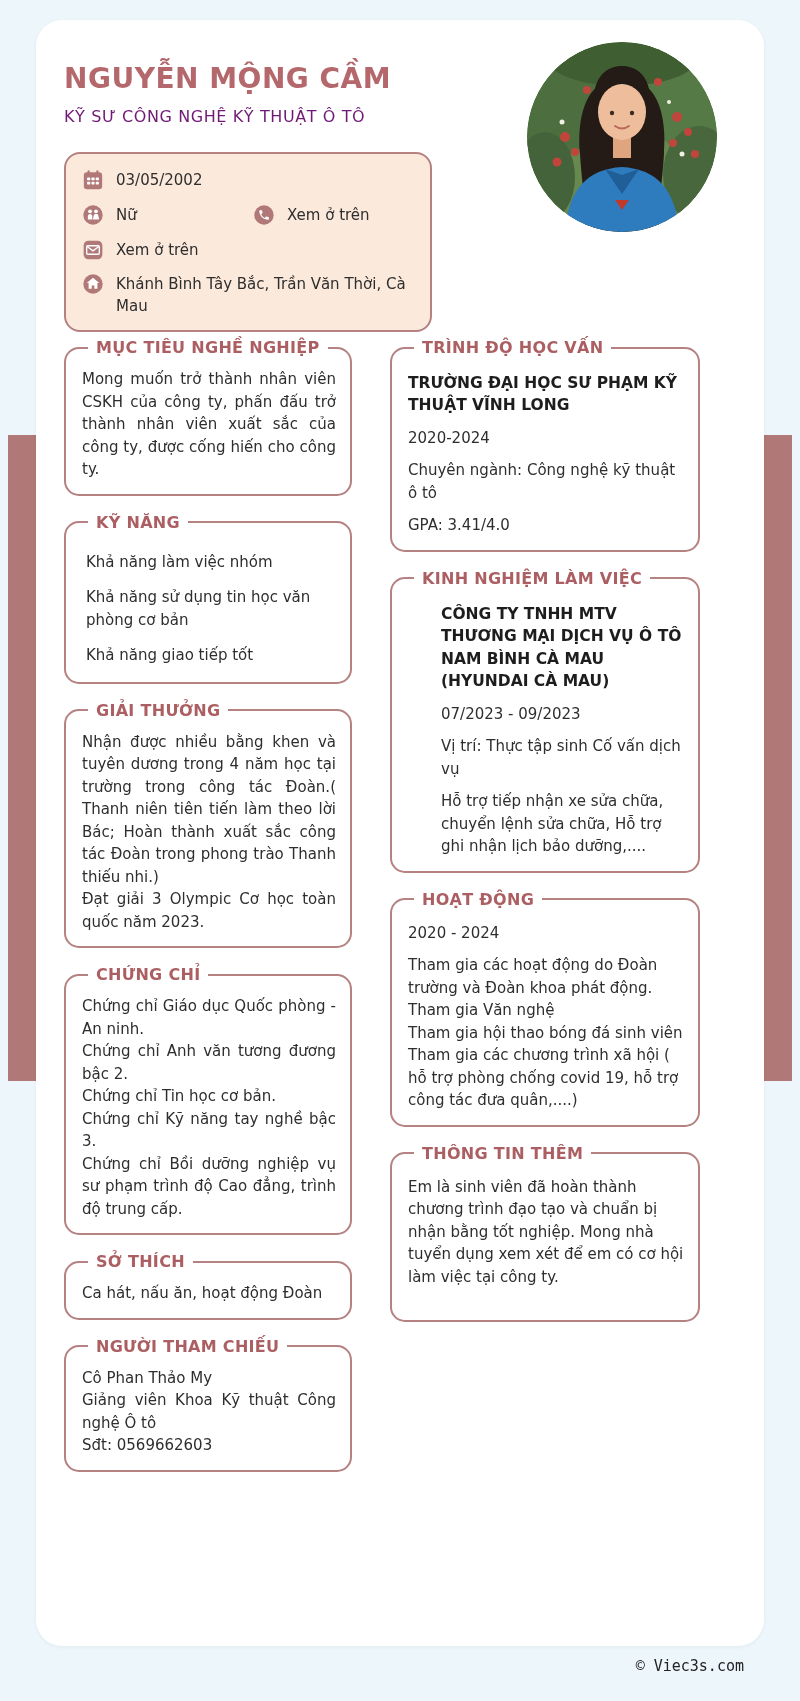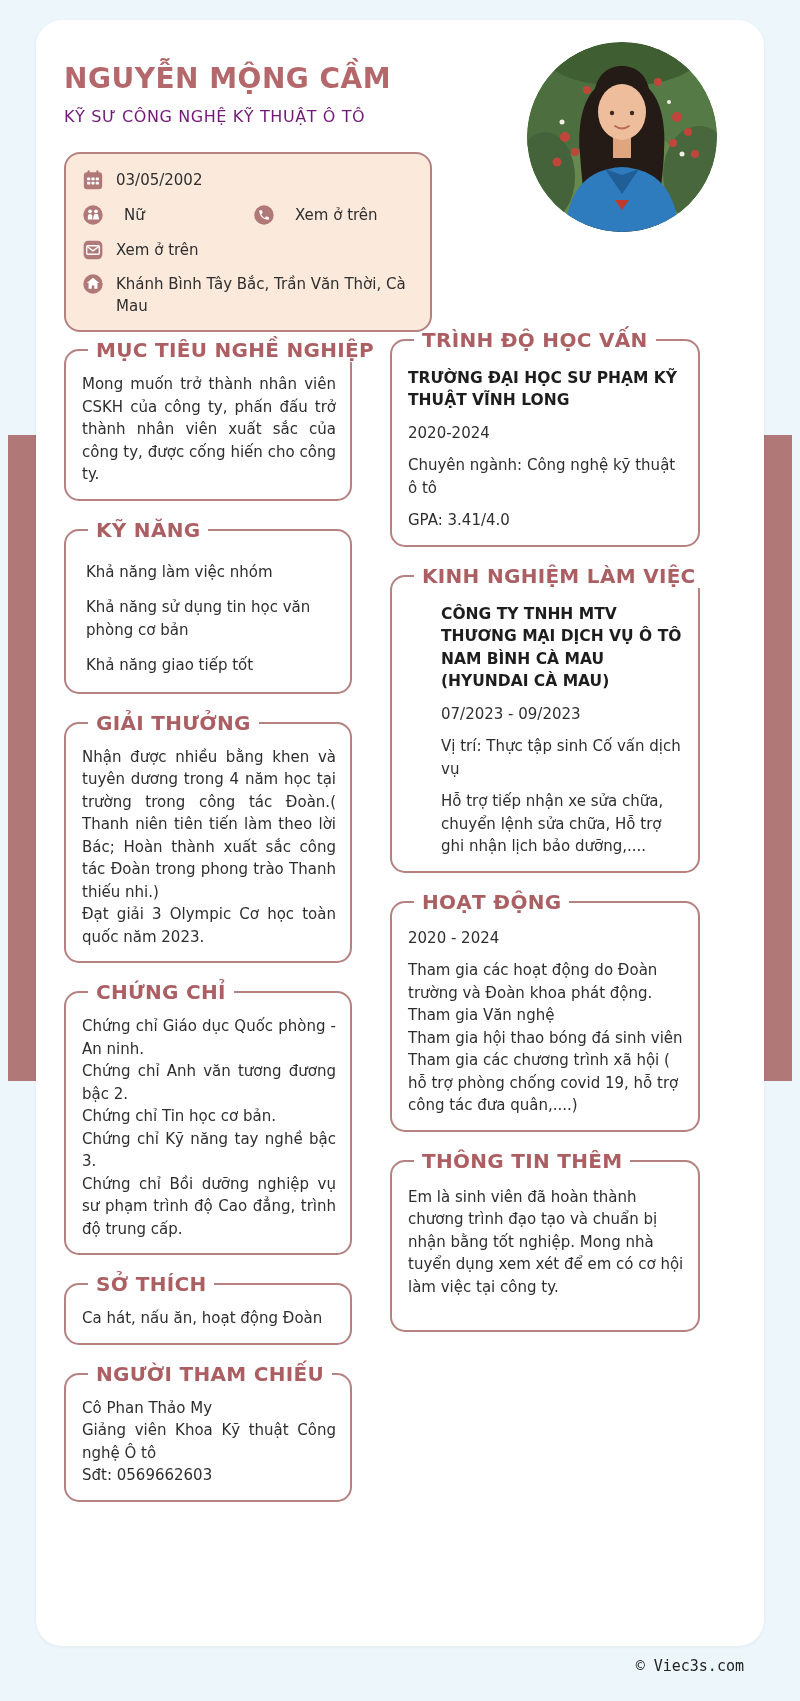--- a/index.html
+++ b/index.html
@@ -22,32 +22,32 @@
   .name { font-size:28px; font-weight:700; color:#b4686c; letter-spacing:.5px; }
   .job-title { margin-top:12px; font-size:16px; color:#701a75; letter-spacing:.6px; }
   .photo { position:absolute; left:491px; top:22px; width:190px; height:190px; border-radius:50%; overflow:hidden; }
   .contact-box {
     position:absolute; left:28px; top:132px; width:368px; min-height:166px;
     background:#fbe9dc; border:2px solid #b58181; border-radius:16px;
     padding:15px 18px 12px 16px;
   }
   .contact-row { display:flex; align-items:flex-start; gap:12px; margin-bottom:12px; }
   .contact-row:last-child { margin-bottom:0; }
-  .contact-pair { display:flex; gap:20px; width:166px; }
+  .contact-pair { display:flex; gap:12px; width:166px; }
   .icon { width:22px; height:22px; flex:0 0 22px; margin-top:0; }
   .contact-text { line-height:1.45; padding-top:1px; }
   .col { position:absolute; display:flex; flex-direction:column; gap:17px; }
   .col-left  { left:28px;  top:318px; width:288px; }
-  .col-right { left:354px; top:308px; width:310px; }
+  .col-right { left:354px; top:318px; width:310px; }
   fieldset {
     border:2px solid #b58181; border-radius:15px;
     padding:3px 14px 13px 16px; width:100%; min-inline-size:0;
   }
   legend {
-    font-weight:700; font-size:20px; color:#ac5f63; letter-spacing:.3px;
+    font-weight:700; font-size:16px; color:#ac5f63; letter-spacing:.3px;
     padding:0 8px; margin-left:6px; white-space:nowrap;
   }
   .sec-body { padding-top:8px; line-height:1.5; }
   .p-just { text-align:justify; }
   .para { margin-bottom:10px; }
   .para:last-child { margin-bottom:0; }
   .line { margin:0; }
   .skill { margin:0 0 13px 4px; }
   .skill:last-child { margin-bottom:2px; }
   .bold-head { font-weight:700; color:#1d1d1d; font-size:15.5px; line-height:1.45; margin-bottom:10px; }

